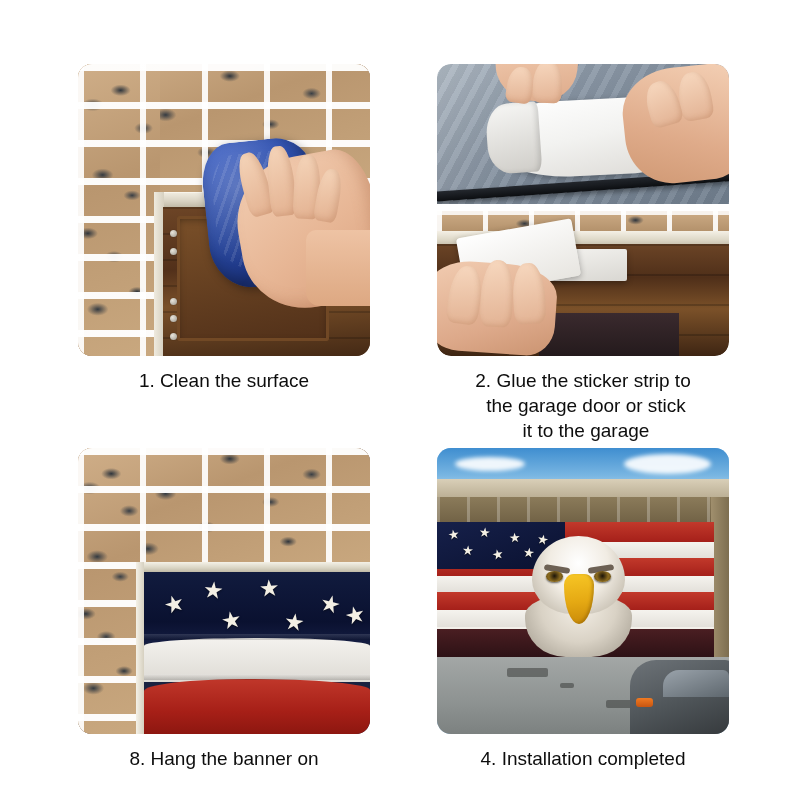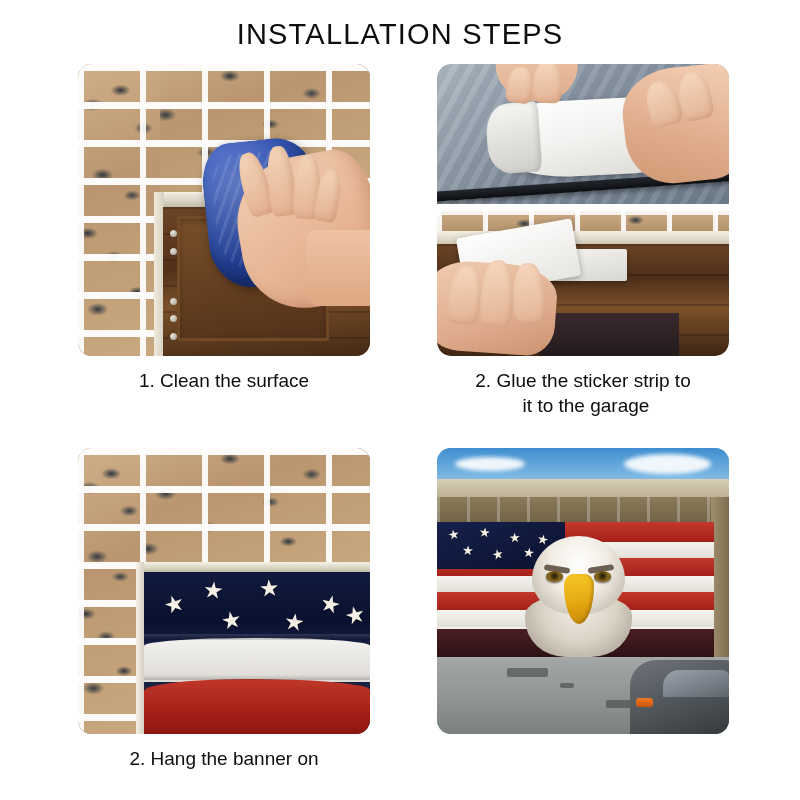--- a/index.html
+++ b/index.html
@@ -374,21 +374,20 @@
   .p4 .wallright{
     position:absolute;right:0;top:17%;width:6%;height:57%;
     background:linear-gradient(90deg,#a08f6d,#7d6e50);
   }
 </style>
 </head>
 <body>
 
 <div class="page">
 
-  <div class="title">INSTALLATION STEPS</div>
 
   <div class="grid">
 
     <div class="card c1">
       <div class="photo p1">
         <div class="brickwall brick-top"></div>
         <div class="brickwall brick-left"></div>
         <div class="trim-h"></div>
         <div class="trim-v"></div>
         <div class="door"></div>
@@ -438,20 +437,21 @@
           <div class="strip stripB"></div>
           <div class="handC"></div>
           <div class="fingerS" style="left:4%;top:38%;width:11%;height:40%;transform:rotate(8deg);"></div>
           <div class="fingerS" style="left:15%;top:34%;width:11%;height:46%;transform:rotate(3deg);"></div>
           <div class="fingerS" style="left:26%;top:36%;width:11%;height:42%;transform:rotate(-3deg);"></div>
         </div>
 
       </div>
       <div class="caption indent">
         <span class="ln">2. Glue the sticker strip to</span>
+        <span class="ln">the garage door or stick</span>
         <span class="ln">it to the garage</span>
       </div>
     </div>
 
     <div class="card c3">
       <div class="photo p3">
         <div class="brickwall brick-top3"></div>
         <div class="brickwall brick-left3"></div>
         <div class="trim-h3"></div>
         <div class="trim-v3"></div>
@@ -464,21 +464,21 @@
           <div class="star" style="left:34%;top:23%;transform:rotate(-10deg);">★</div>
           <div class="star" style="left:62%;top:24%;transform:rotate(8deg);">★</div>
           <div class="star" style="left:89%;top:20%;transform:rotate(-14deg);">★</div>
           <div class="f-white"></div>
           <div class="f-red"></div>
           <div class="fold" style="top:38%;"></div>
           <div class="fold" style="top:63%;"></div>
         </div>
       </div>
       <div class="caption indent">
-        <span class="ln">2. Hang the banner on</span>
+        <span class="ln">8. Hang the banner on</span>
       </div>
     </div>
 
     <div class="card c4">
       <div class="photo p4">
         <div class="sky"></div>
         <div class="cloud" style="left:6%;top:3%;width:24%;height:5%;"></div>
         <div class="cloud" style="left:64%;top:2%;width:30%;height:7%;"></div>
         <div class="roof"></div>
         <div class="wall"></div>
@@ -515,16 +515,19 @@
 
         <div class="drive"></div>
         <div class="crack" style="left:24%;top:77%;width:14%;height:3%;"></div>
         <div class="crack" style="left:42%;top:82%;width:5%;height:2%;"></div>
         <div class="crack" style="left:58%;top:88%;width:9%;height:3%;"></div>
         <div class="car">
           <div class="car-win"></div>
           <div class="car-light"></div>
         </div>
       </div>
+      <div class="caption">
+        <span class="ln">4. Installation completed</span>
+      </div>
     </div>
 
   </div>
 </div>
 
 </body></html>

